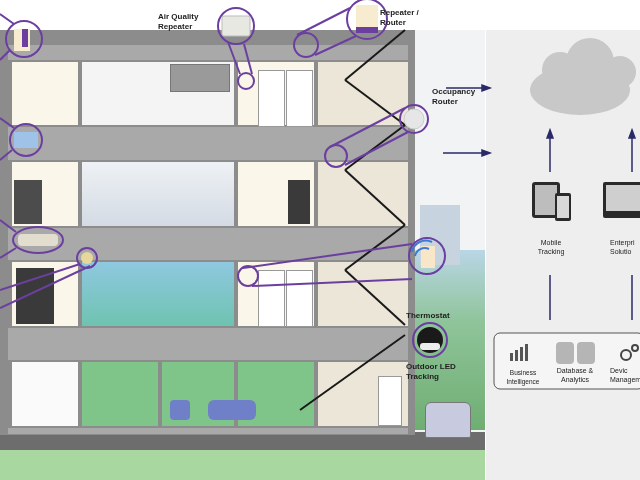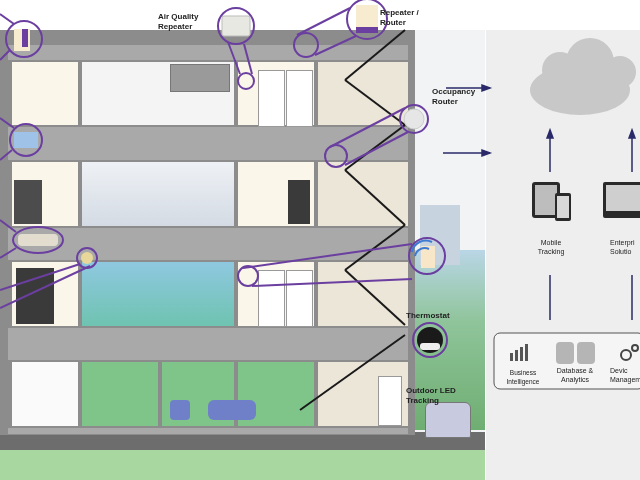--- a/index.html
+++ b/index.html
@@ -176,21 +176,21 @@
   <div>Repeater /</div>
   <div>Router</div>
 </div>
 <div class="lbl" style="left:432px;top:87px;width:44px;">
   <div>Occupancy</div>
   <div>Router</div>
 </div>
 <div class="lbl" style="left:406px;top:287px;width:46px;margin-top:24px;">
   <div>Thermostat</div>
 </div>
-<div class="lbl" style="left:406px;top:362px;width:52px;margin-top:24px;">
+<div class="lbl" style="left:406px;top:362px;width:52px;">
   <div>Outdoor LED</div>
   <div>Tracking</div>
 </div>
 
 <div class="panel-lbl" style="left:528px;top:238px;width:46px;">
   <div>Mobile</div>
   <div>Tracking</div>
 </div>
 <div class="panel-lbl" style="left:610px;top:238px;width:40px;text-align:left;">
   <div>Enterpri</div>

